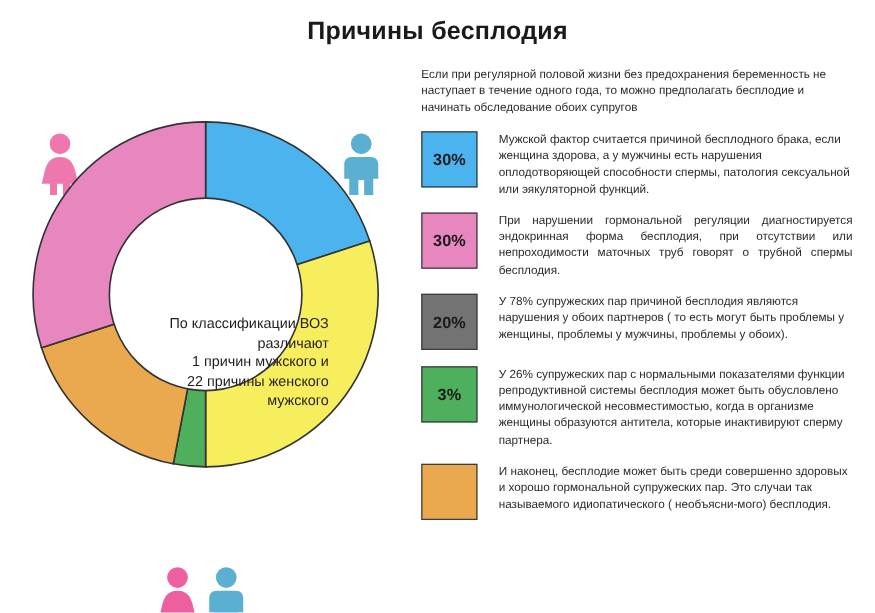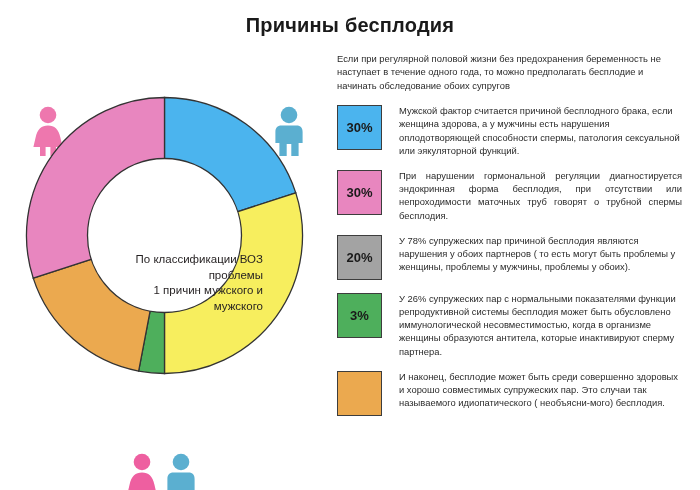--- a/index.html
+++ b/index.html
@@ -136,22 +136,23 @@
 
     <path d="M 142.5 142.5 L 116.64 278.06 A 138 138 0 0 1 11.22 185.16 Z" fill="#EBA94F" stroke="#333333" stroke-width="1.3"></path>
 
     <path d="M 142.5 142.5 L 11.22 185.16 A 138 138 0 0 1 142.5 4.5 Z" fill="#E886BF" stroke="#333333" stroke-width="1.3"></path>
 
     <circle cx="142.5" cy="142.5" r="77" fill="#ffffff" stroke="#333333" stroke-width="1.3"></circle>
   </svg>
 
   <div id="donut-center-text">
     <div>По классификации ВОЗ</div>
-    <div>проблемы</div>
+    <div>различают</div>
     <div>1 причин мужского и</div>
+    <div>22 причины женского</div>
     <div>мужского</div>
   </div>
 
   <div class="figure-icon" id="figure-pair-bottom">
     <svg width="80" height="50" viewBox="0 0 80 50">
       <g>
         <circle cx="18" cy="9" r="8.3" fill="#EE5FA0"></circle>
         <path d="M18 19.5 C11.5 19.5 7.5 23 5.6 31.5 L3.4 41 L10 41 L10 50 L15.6 50 L15.6 41 L20.4 41 L20.4 50 L26 50 L26 41 L32.6 41 L30.4 31.5 C28.5 23 24.5 19.5 18 19.5 Z" fill="#EE5FA0"></path>
       </g>
       <g>
@@ -170,27 +171,27 @@
     <div class="swatch" style="background:#4BB4EE">30%</div>
     <div class="legend-text">Мужской фактор считается причиной бесплодного брака, если женщина здорова, а у мужчины есть нарушения оплодотворяющей способности спермы, патология сексуальной или эякуляторной функций.</div>
   </div>
 
   <div class="legend-row">
     <div class="swatch" style="background:#E886BF">30%</div>
     <div class="legend-text justified">При нарушении гормональной регуляции диагностируется эндокринная форма бесплодия, при отсутствии или непроходимости маточных труб говорят о трубной спермы бесплодия.</div>
   </div>
 
   <div class="legend-row">
-    <div class="swatch" style="background:#a3a3a3">20%</div>
+    <div class="swatch" style="background:#737373">20%</div>
     <div class="legend-text">У 78% супружеских пар причиной бесплодия являются нарушения у обоих партнеров ( то есть могут быть проблемы у женщины, проблемы у мужчины, проблемы у обоих).</div>
   </div>
 
   <div class="legend-row">
     <div class="swatch" style="background:#4EAF5C">3%</div>
     <div class="legend-text">У 26% супружеских пар с нормальными показателями функции репродуктивной системы бесплодия может быть обусловлено иммунологической несовместимостью, когда в организме женщины образуются антитела, которые инактивируют сперму партнера.</div>
   </div>
 
   <div class="legend-row">
     <div class="swatch" style="background:#EBA94F"></div>
-    <div class="legend-text">И наконец, бесплодие может быть среди совершенно здоровых и хорошо совместимых супружеских пар. Это случаи так называемого  идиопатического ( необъясни-мого) бесплодия.</div>
+    <div class="legend-text">И наконец, бесплодие может быть среди совершенно здоровых и хорошо гормональной супружеских пар. Это случаи так называемого  идиопатического ( необъясни-мого) бесплодия.</div>
   </div>
 
 </div>
 
 </body></html>

